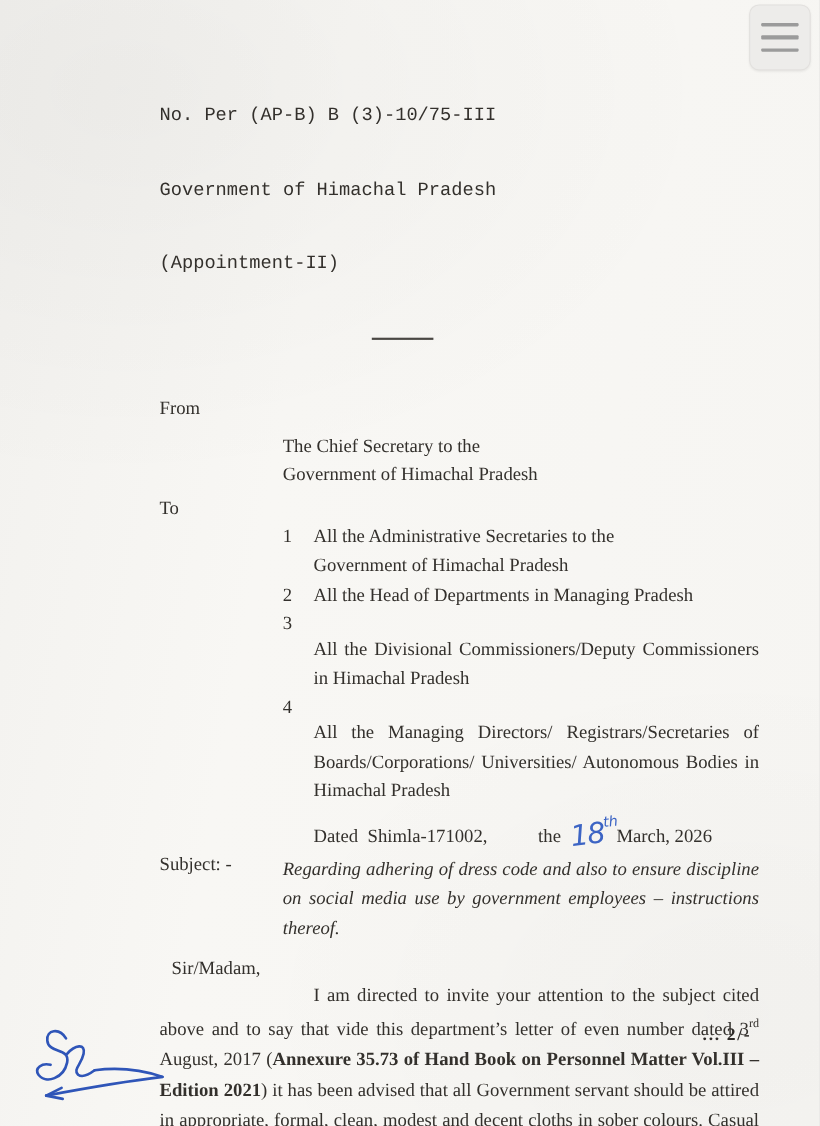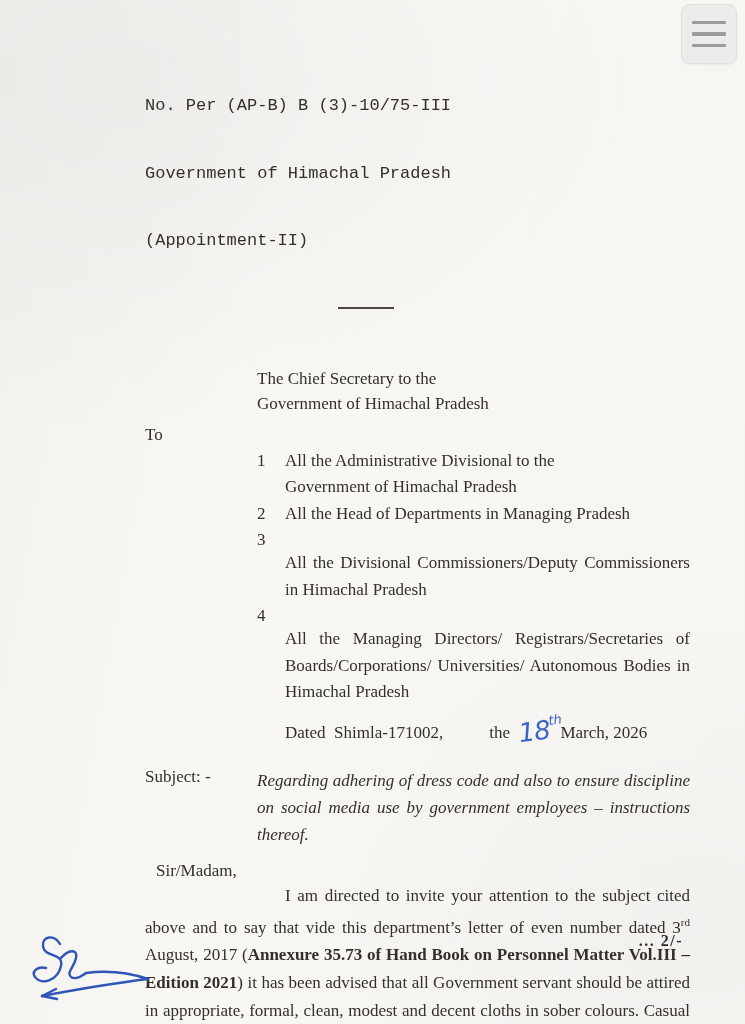--- a/index.html
+++ b/index.html
@@ -101,21 +101,21 @@
     margin: 0 -2px 0 8px;
     letter-spacing: -1px;
   }
   .handwritten-date sup {
     font-size: 13px;
     letter-spacing: 0;
     position: relative;
     top: -4px;
   }
   .subject-row {
-    margin-top: 24px;
+    margin-top: 6px;
     display: flex;
   }
   .subject-label {
     width: 112px;
     flex: 0 0 112px;
     white-space: pre;
   }
   .subject-text {
     width: 433px;
     text-align: justify;
@@ -163,31 +163,32 @@
 
   <div class="letter-body">
 
     <div class="letterhead">
       <div>No. Per (AP-B) B (3)-10/75-III</div>
       <div>Government of Himachal Pradesh</div>
       <div>(Appointment-II)</div>
       <div class="rule"></div>
     </div>
 
+    <div class="side-label from-label">From</div>
     <div class="addressee">
       <div>The Chief Secretary to the</div>
       <div>Government of Himachal Pradesh</div>
     </div>
 
     <div class="side-label to-label">To</div>
     <div class="recipient-list">
       <div class="recipient-row">
         <span class="recipient-num">1</span>
         <span class="recipient-text">
-          <span>All the Administrative Divisional to the</span><br>
+          <span>All the Administrative Secretaries to the</span><br>
           <span>Government of Himachal Pradesh</span>
         </span>
       </div>
       <div class="recipient-row">
         <span class="recipient-num">2</span>
         <span class="recipient-text">All the Head of Departments in Managing Pradesh</span>
       </div>
       <div class="recipient-row">
         <span class="recipient-num">3</span>
         <span class="recipient-text justified">All the Divisional Commissioners/Deputy Commissioners in Himachal Pradesh</span>

